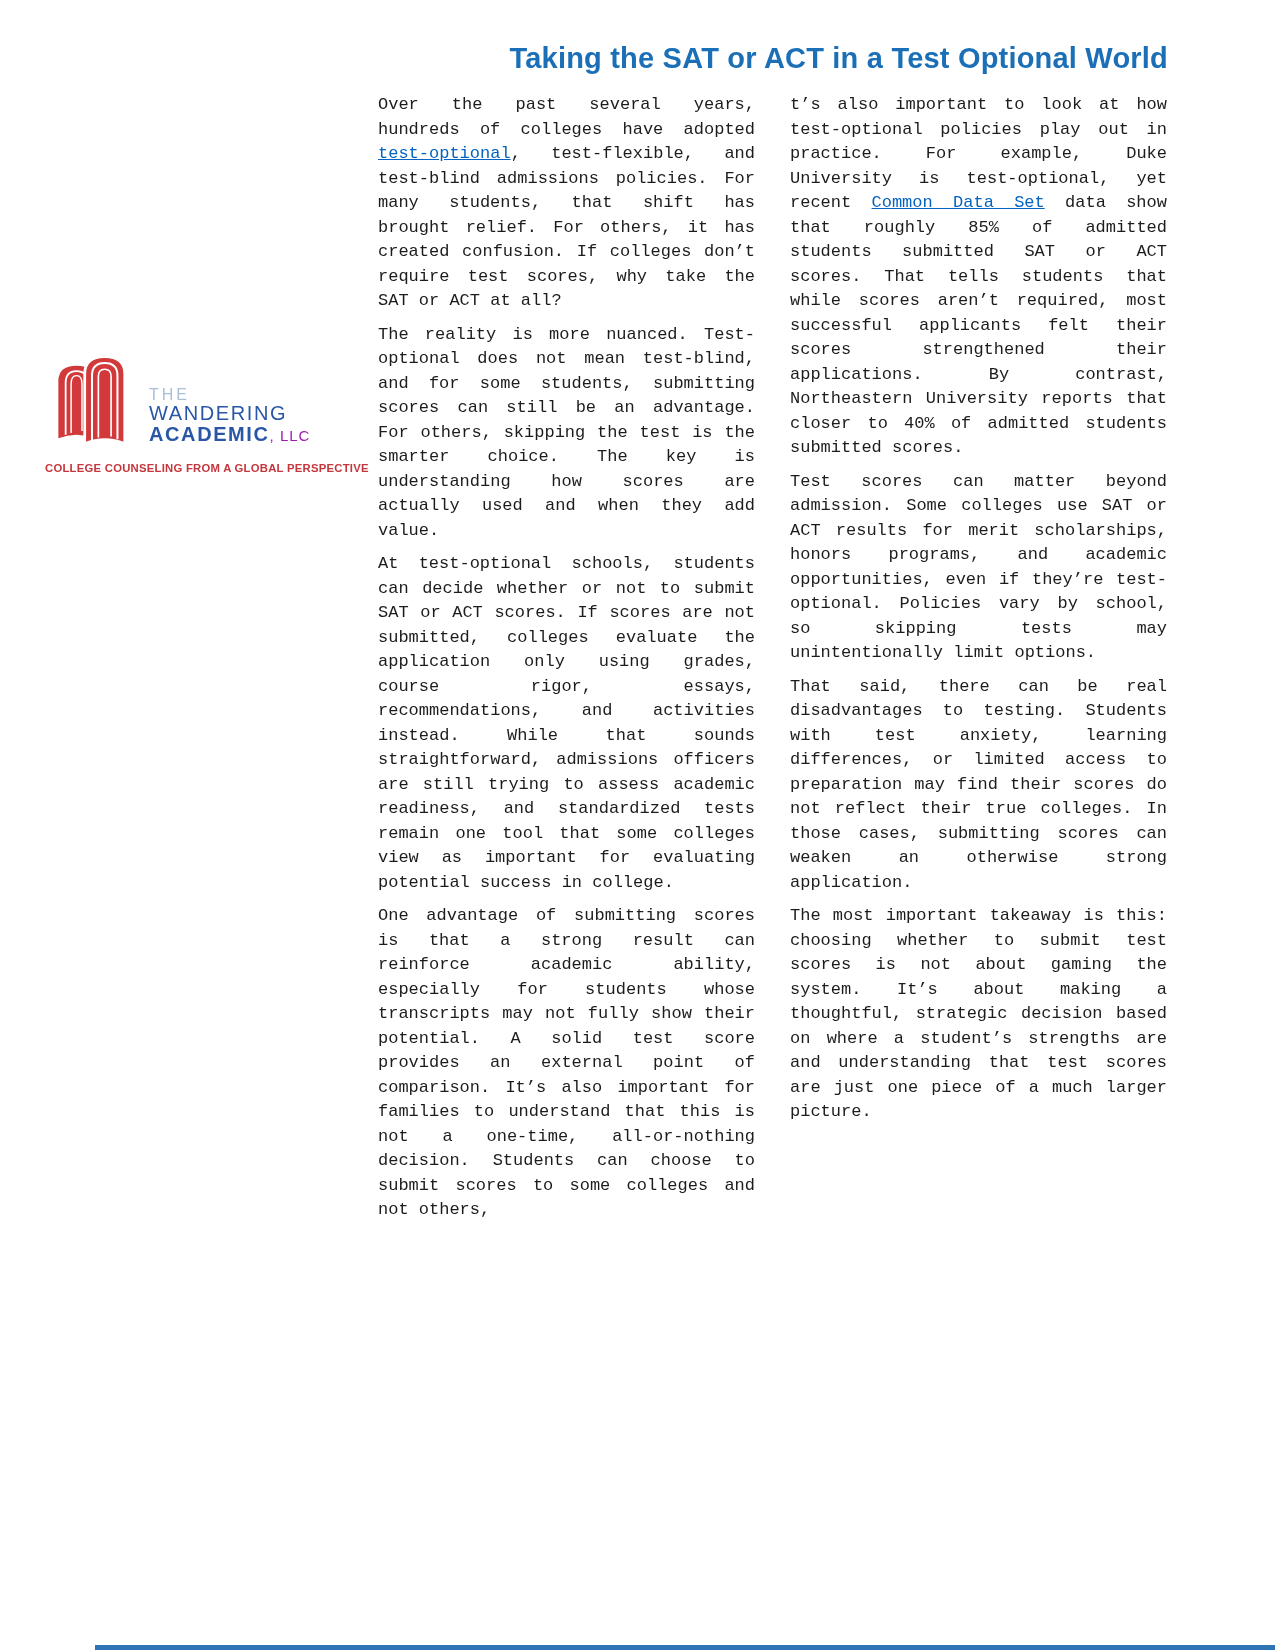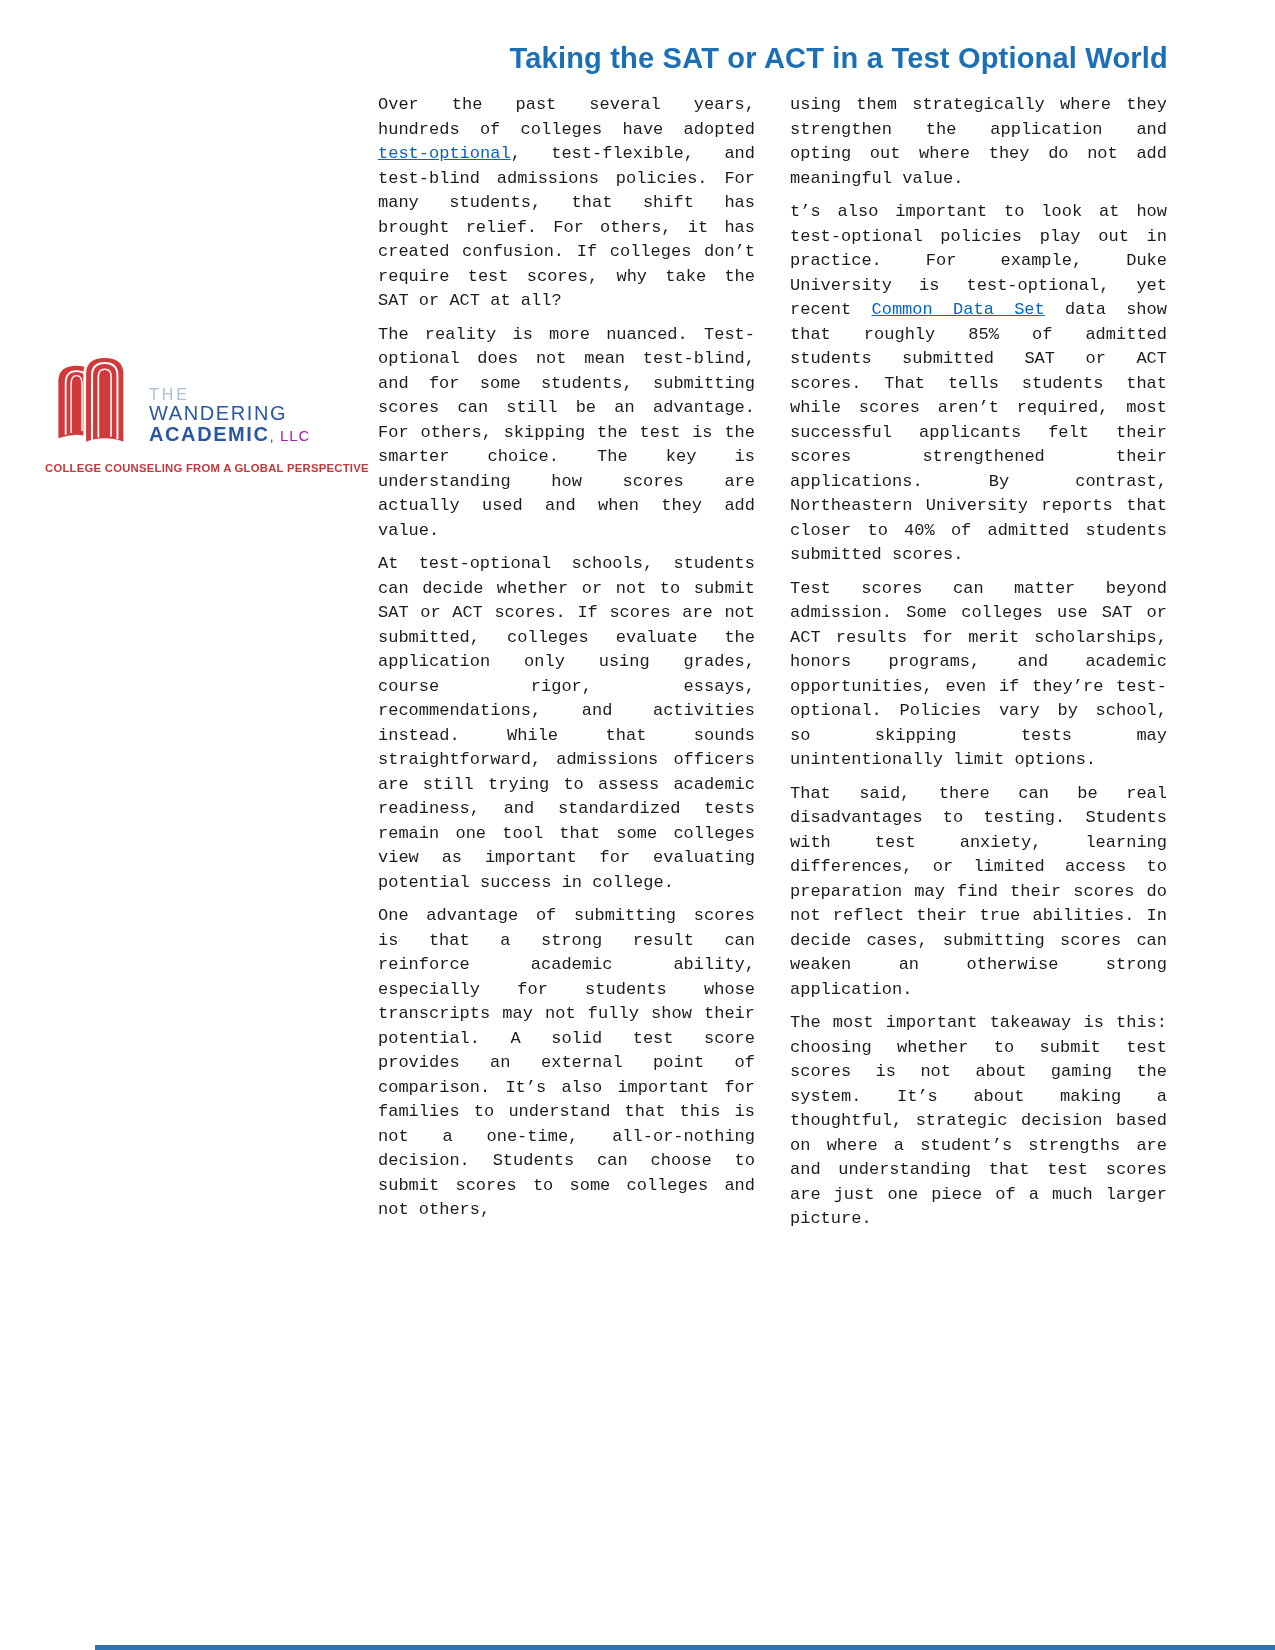--- a/index.html
+++ b/index.html
@@ -87,24 +87,23 @@
   <div class="content">
     <h1 class="doc-title">Taking the SAT or ACT in a Test Optional World</h1>
     <div class="columns">
       <div class="col" id="col-left">
           <div class="para">Over the past several years, hundreds of colleges have adopted <a class="doclink" href="#">test-optional</a>, test-flexible, and test-blind admissions policies. For many students, that shift has brought relief. For others, it has created confusion. If colleges don’t require test scores, why take the SAT or ACT at all?</div>
           <div class="para">The reality is more nuanced. Test-optional does not mean test-blind, and for some students, submitting scores can still be an advantage. For others, skipping the test is the smarter choice. The key is understanding how scores are actually used and when they add value.</div>
           <div class="para">At test-optional schools, students can decide whether or not to submit SAT or ACT scores. If scores are not submitted, colleges evaluate the application only using grades, course rigor, essays, recommendations, and activities instead. While that sounds straightforward, admissions officers are still trying to assess academic readiness, and standardized tests remain one tool that some colleges view as important for evaluating potential success in college.</div>
           <div class="para">One advantage of submitting scores is that a strong result can reinforce academic ability, especially for students whose transcripts may not fully show their potential. A solid test score provides an external point of comparison. It’s also important for families to understand that this is not a one-time, all-or-nothing decision. Students can choose to submit scores to some colleges and not others,</div>
         </div>
       <div class="col" id="col-right">
-          <div class="para">using them strategically where they strengthen the application and opting out where they do not add meaningful value.</div>
           <div class="para">t’s also important to look at how test-optional policies play out in practice. For example, Duke University is test-optional, yet recent <a class="doclink" href="#">Common Data Set</a> data show that roughly 85% of admitted students submitted SAT or ACT scores. That tells students that while scores aren’t required, most successful applicants felt their scores strengthened their applications. By contrast, Northeastern University reports that closer to 40% of admitted students submitted scores.</div>
           <div class="para">Test scores can matter beyond admission. Some colleges use SAT or ACT results for merit scholarships, honors programs, and academic opportunities, even if they’re test-optional. Policies vary by school, so skipping tests may unintentionally limit options.</div>
-          <div class="para">That said, there can be real disadvantages to testing. Students with test anxiety, learning differences, or limited access to preparation may find their scores do not reflect their true abilities. In decide cases, submitting scores can weaken an otherwise strong application.</div>
+          <div class="para">That said, there can be real disadvantages to testing. Students with test anxiety, learning differences, or limited access to preparation may find their scores do not reflect their true colleges. In those cases, submitting scores can weaken an otherwise strong application.</div>
           <div class="para">The most important takeaway is this: choosing whether to submit test scores is not about gaming the system. It’s about making a thoughtful, strategic decision based on where a student’s strengths are and understanding that test scores are just one piece of a much larger picture.</div>
         </div>
     </div>
   </div>
 
   <div class="footer-rule"></div>
 
 </div>
 
 </body></html>

